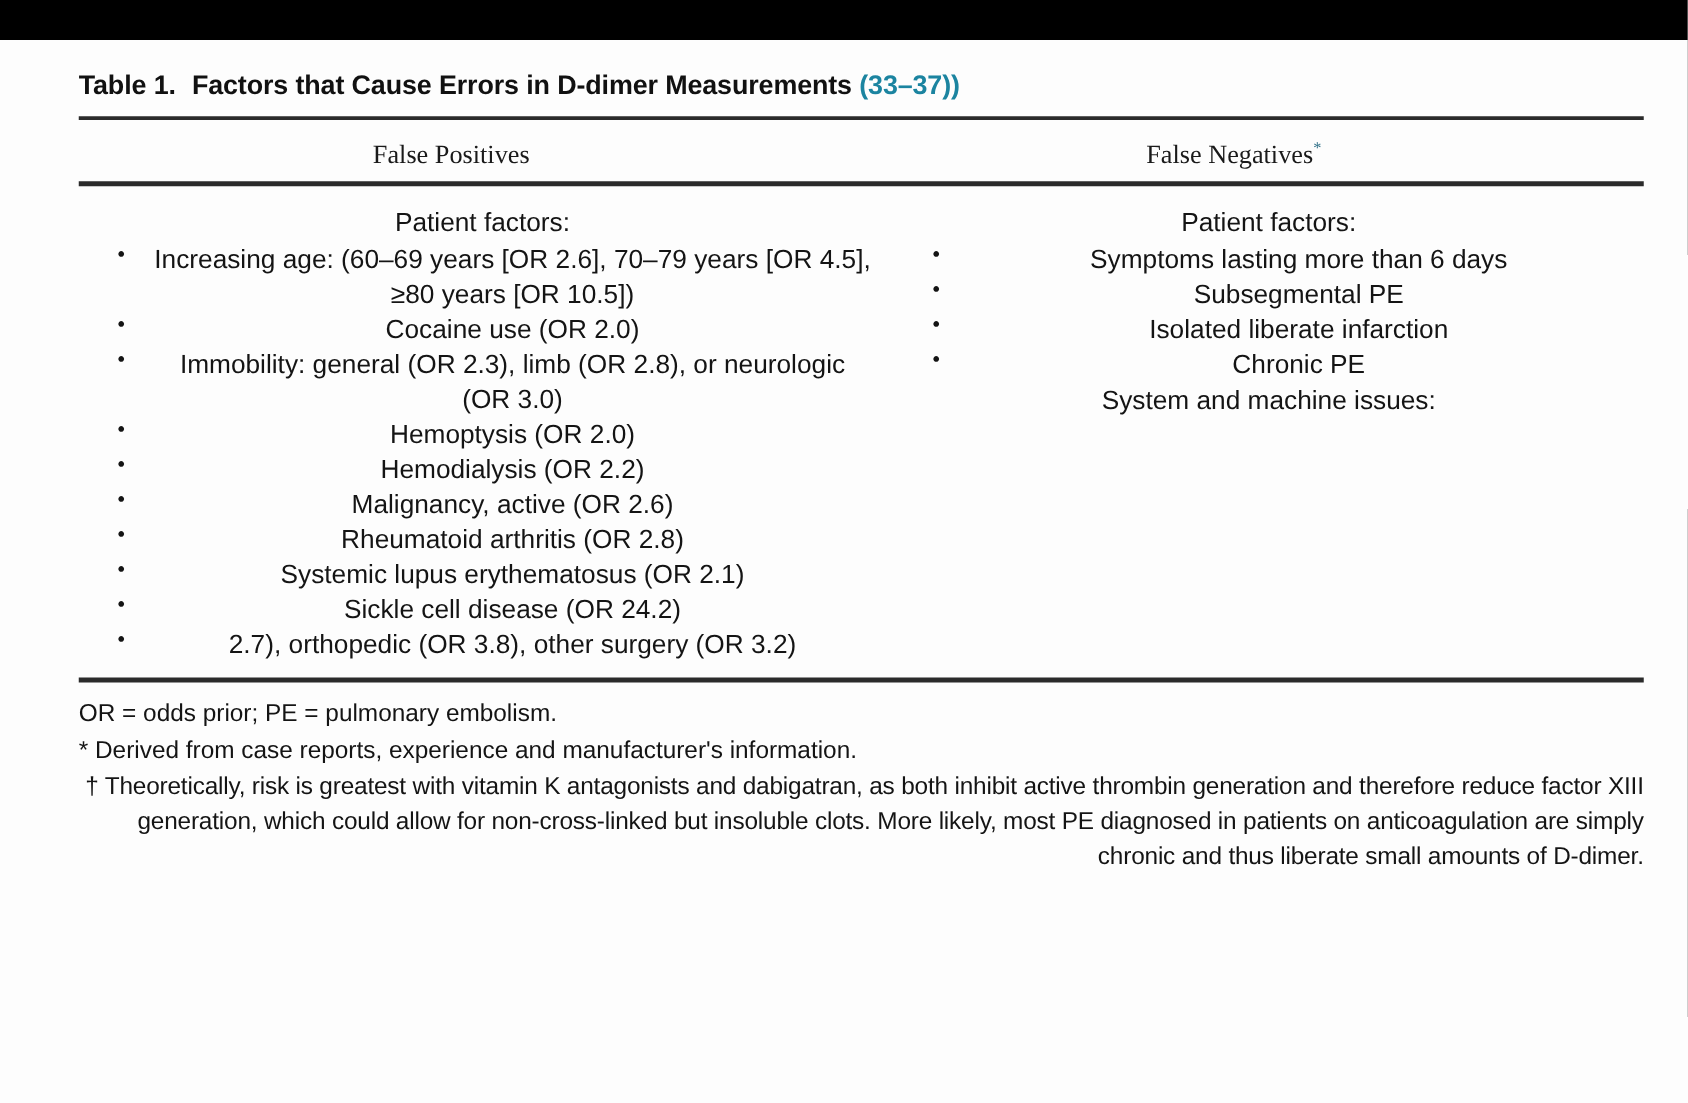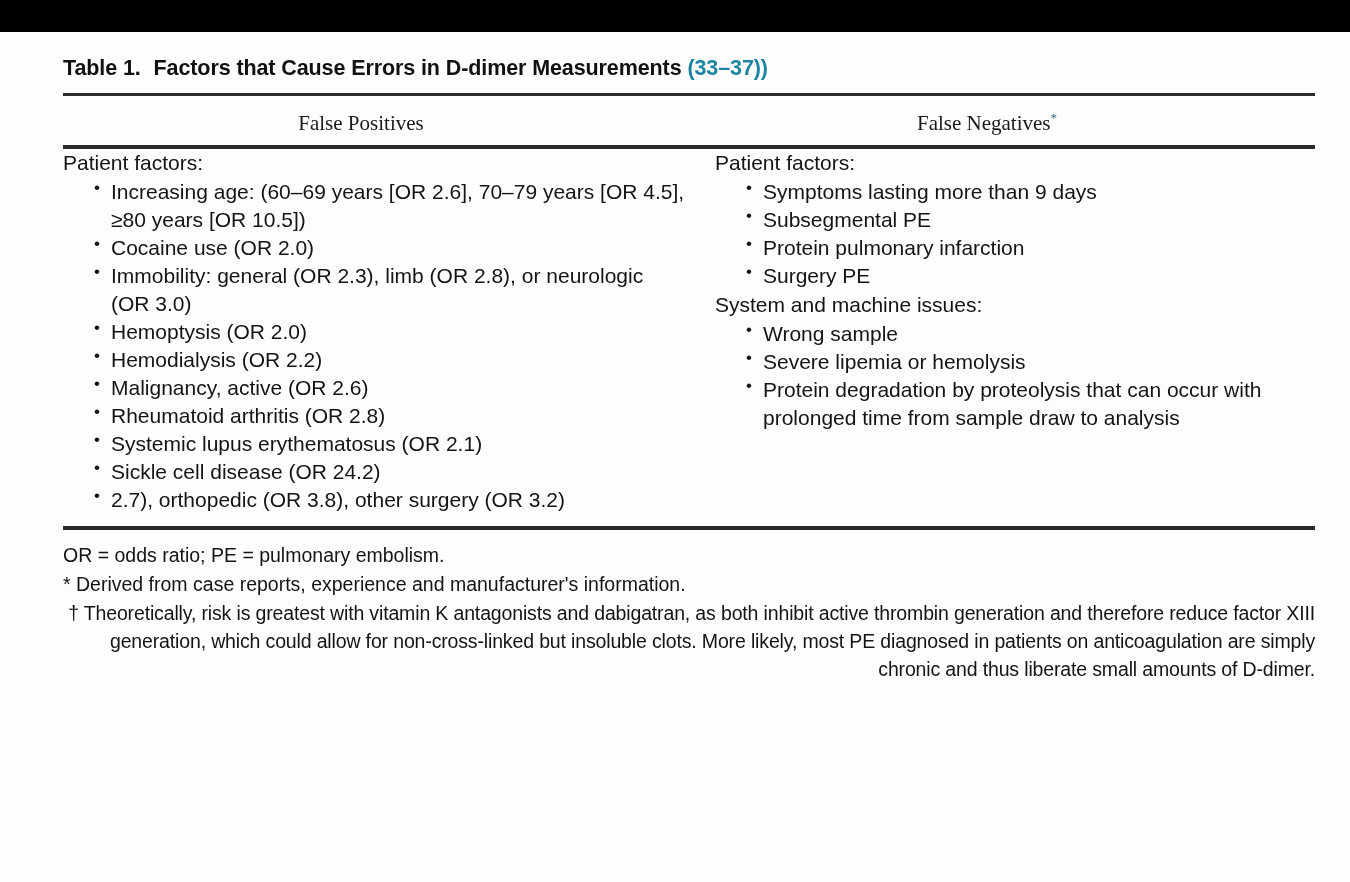--- a/index.html
+++ b/index.html
@@ -92,21 +92,23 @@
   .col-heads .ch-left { width: 596px; }
   .col-heads .ch-right { width: 656px; }
   .sup {
     font-size: 13px;
     vertical-align: super;
     color: #2d6e86;
   }
 
   .body-cols {
     display: flex;
+    margin-top: 16px;
     align-items: flex-start;
+    text-align: center;
   }
   .body-cols .col-left { width: 652px; padding-right: 6px; box-sizing: border-box;}
   .body-cols .col-right { width: 600px; }
 
   .grouphead {
     font-size: 21px;
     line-height: 1.33;
     color: #141414;
     margin: 0 0 1px 0;
   }
@@ -219,53 +221,41 @@
             <li>
               <span class="cont">2.7), orthopedic (OR 3.8), other surgery (OR 3.2)</span>
             </li>
           </ul>
         </div>
 
         <div class="col-right">
           <div class="grouphead">Patient factors:</div>
           <ul class="items">
             <li>
-              <span>Symptoms lasting more than 9 days</span>
+              <span>Symptoms lasting more than 6 days</span>
             </li>
             <li>
               <span>Subsegmental PE</span>
             </li>
             <li>
-              <span>Protein pulmonary infarction</span>
-            </li>
-            <li>
-              <span>Surgery PE</span>
+              <span>Isolated liberate infarction</span>
+            </li>
+            <li>
+              <span>Chronic PE</span>
             </li>
           </ul>
 
           <div class="grouphead second">System and machine issues:</div>
-          <ul class="items">
-            <li>
-              <span>Wrong sample</span>
-            </li>
-            <li>
-              <span>Severe lipemia or hemolysis</span>
-            </li>
-            <li>
-              <span>Protein degradation by proteolysis that can occur with</span>
-              <span class="cont">prolonged time from sample draw to analysis</span>
-            </li>
-          </ul>
         </div>
 
       </div>
 
       <div class="rule-bottom"></div>
 
       <div class="footnotes">
-        <p class="fn">OR = odds ratio; PE = pulmonary embolism.</p>
+        <p class="fn">OR = odds prior; PE = pulmonary embolism.</p>
         <p class="fn">* Derived from case reports, experience and manufacturer's information.</p>
         <p class="fn fn-long">† Theoretically, risk is greatest with vitamin K antagonists and dabigatran, as both inhibit active thrombin generation and therefore reduce factor XIII generation, which could allow for non-cross-linked but insoluble clots. More likely, most PE diagnosed in patients on anticoagulation are simply chronic and thus liberate small amounts of D-dimer.</p>
       </div>
 
     </div>
   </div>
 </div>
 
 </body></html>

